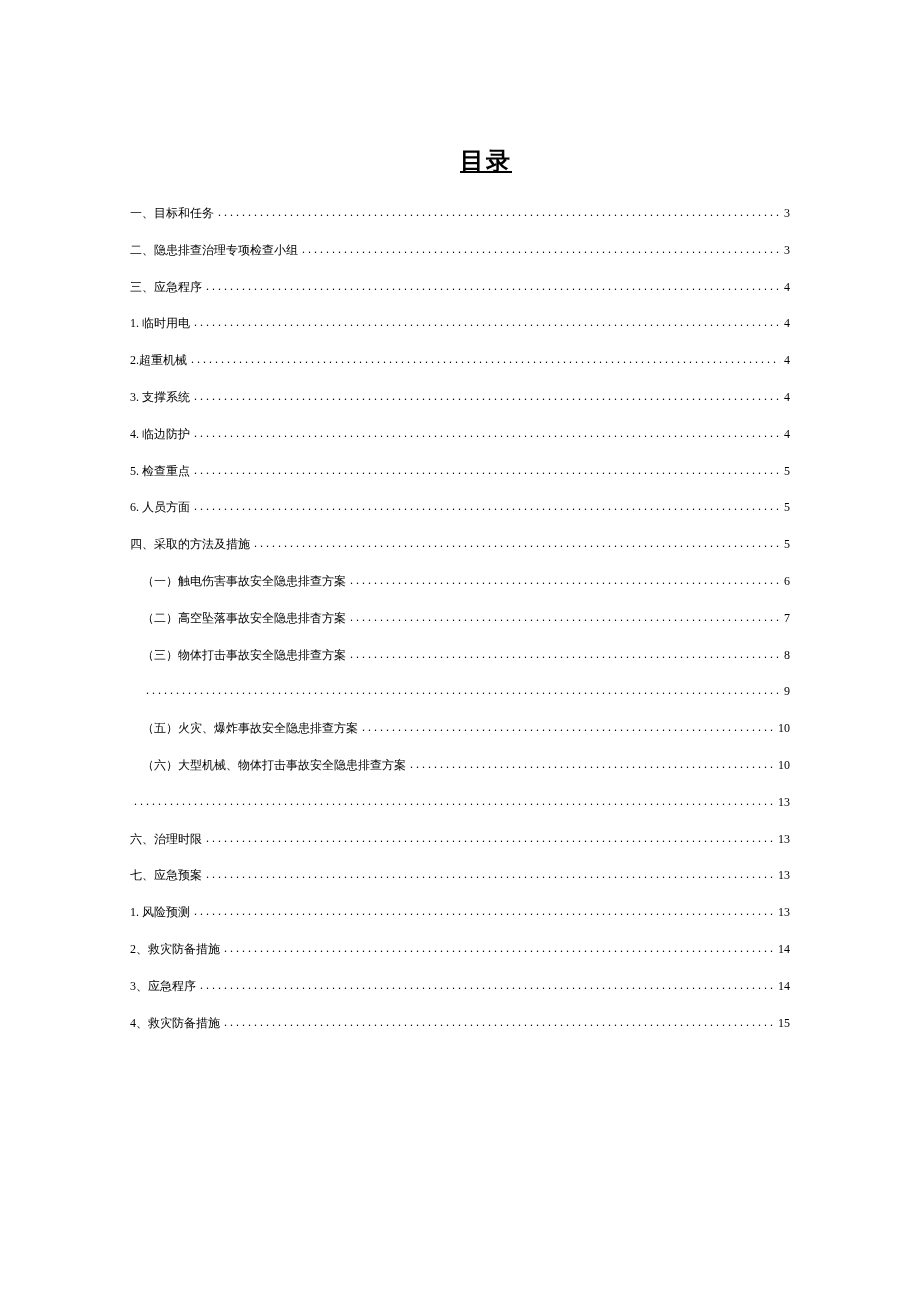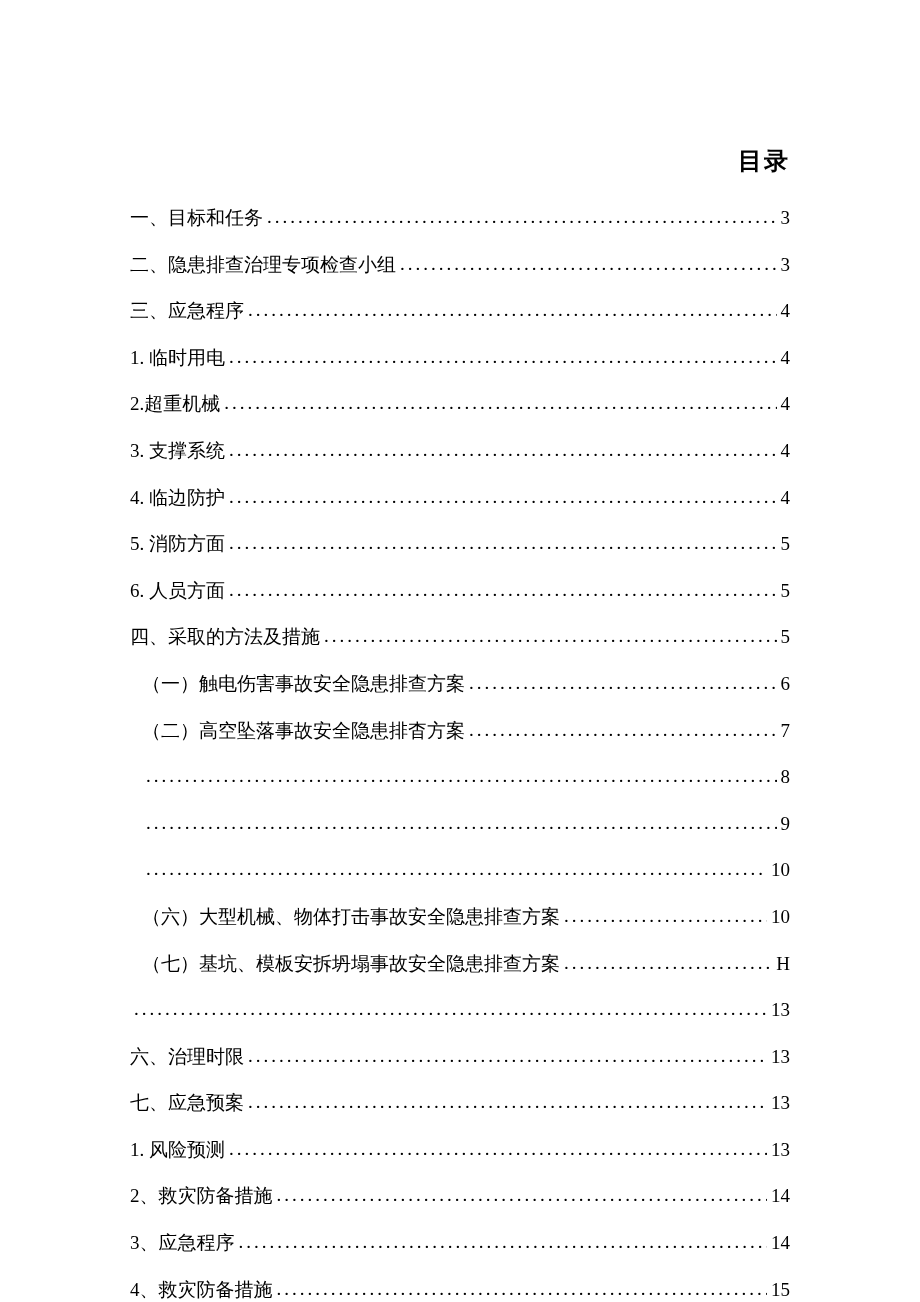--- a/index.html
+++ b/index.html
@@ -10,32 +10,33 @@
     body {
       width: 920px;
       height: 1302px;
       background: #ffffff;
       font-family: "SimSun", "宋体", serif;
       color: #000000;
       padding: 145px 130px 0 130px;
     }
     .toc-title {
       font-size: 24px;
-      text-align: right;
+      text-align: center;
       margin-bottom: 28px;
       margin-left: 52px;
       letter-spacing: 2px;
+      text-decoration: underline;
     }
     .toc-list {
       list-style: none;
     }
     .toc-entry {
       display: flex;
       align-items: center;
-      font-size: 19px;
+      font-size: 12px;
       margin-bottom: 20px;
       line-height: 1.4;
     }
     .toc-entry.indent {
       padding-left: 12px;
       margin-top: 16px;
     }
     .toc-label {
       white-space: nowrap;
       flex-shrink: 0;
@@ -95,21 +96,21 @@
     <span class="toc-label"><span class="num-prefix">3. </span><span>支撑系统</span></span>
     <span class="toc-dots"></span>
     <span class="toc-page">4</span>
   </li>
   <li class="toc-entry">
     <span class="toc-label"><span class="num-prefix">4. </span><span>临边防护</span></span>
     <span class="toc-dots"></span>
     <span class="toc-page">4</span>
   </li>
   <li class="toc-entry">
-    <span class="toc-label"><span class="num-prefix">5. </span><span>消防方面</span></span>
+    <span class="toc-label"><span class="num-prefix">5. </span><span>检查重点</span></span>
     <span class="toc-dots"></span>
     <span class="toc-page">5</span>
   </li>
   <li class="toc-entry">
     <span class="toc-label"><span class="num-prefix">6. </span><span>人员方面</span></span>
     <span class="toc-dots"></span>
     <span class="toc-page">5</span>
   </li>
   <li class="toc-entry">
     <span class="toc-label"><span class="num-prefix"></span><span>四、采取的方法及措施</span></span>
@@ -120,40 +121,37 @@
     <span class="toc-label"><span class="num-prefix"></span><span>（一）触电伤害事故安全隐患排查方案</span></span>
     <span class="toc-dots"></span>
     <span class="toc-page">6</span>
   </li>
   <li class="toc-entry indent">
     <span class="toc-label"><span class="num-prefix"></span><span>（二）高空坠落事故安全隐患排杳方案</span></span>
     <span class="toc-dots"></span>
     <span class="toc-page">7</span>
   </li>
   <li class="toc-entry indent">
+    <span class="toc-label"><span class="num-prefix"></span><span>（三）物体打击事故安全隐患排查方案</span></span>
     <span class="toc-dots"></span>
     <span class="toc-page">8</span>
   </li>
   <li class="toc-entry indent">
     <span class="toc-dots"></span>
     <span class="toc-page">9</span>
   </li>
   <li class="toc-entry indent">
+    <span class="toc-label"><span class="num-prefix"></span><span>（五）火灾、爆炸事故安全隐患排查方案</span></span>
     <span class="toc-dots"></span>
     <span class="toc-page">10</span>
   </li>
   <li class="toc-entry indent">
     <span class="toc-label"><span class="num-prefix"></span><span>（六）大型机械、物体打击事故安全隐患排查方案</span></span>
     <span class="toc-dots"></span>
     <span class="toc-page">10</span>
-  </li>
-  <li class="toc-entry indent">
-    <span class="toc-label"><span class="num-prefix"></span><span>（七）基坑、模板安拆坍塌事故安全隐患排查方案</span></span>
-    <span class="toc-dots"></span>
-    <span class="toc-page">H</span>
   </li>
   <li class="toc-entry">
     <span class="toc-dots"></span>
     <span class="toc-page">13</span>
   </li>
   <li class="toc-entry">
     <span class="toc-label"><span class="num-prefix"></span><span>六、治理时限</span></span>
     <span class="toc-dots"></span>
     <span class="toc-page">13</span>
   </li>

